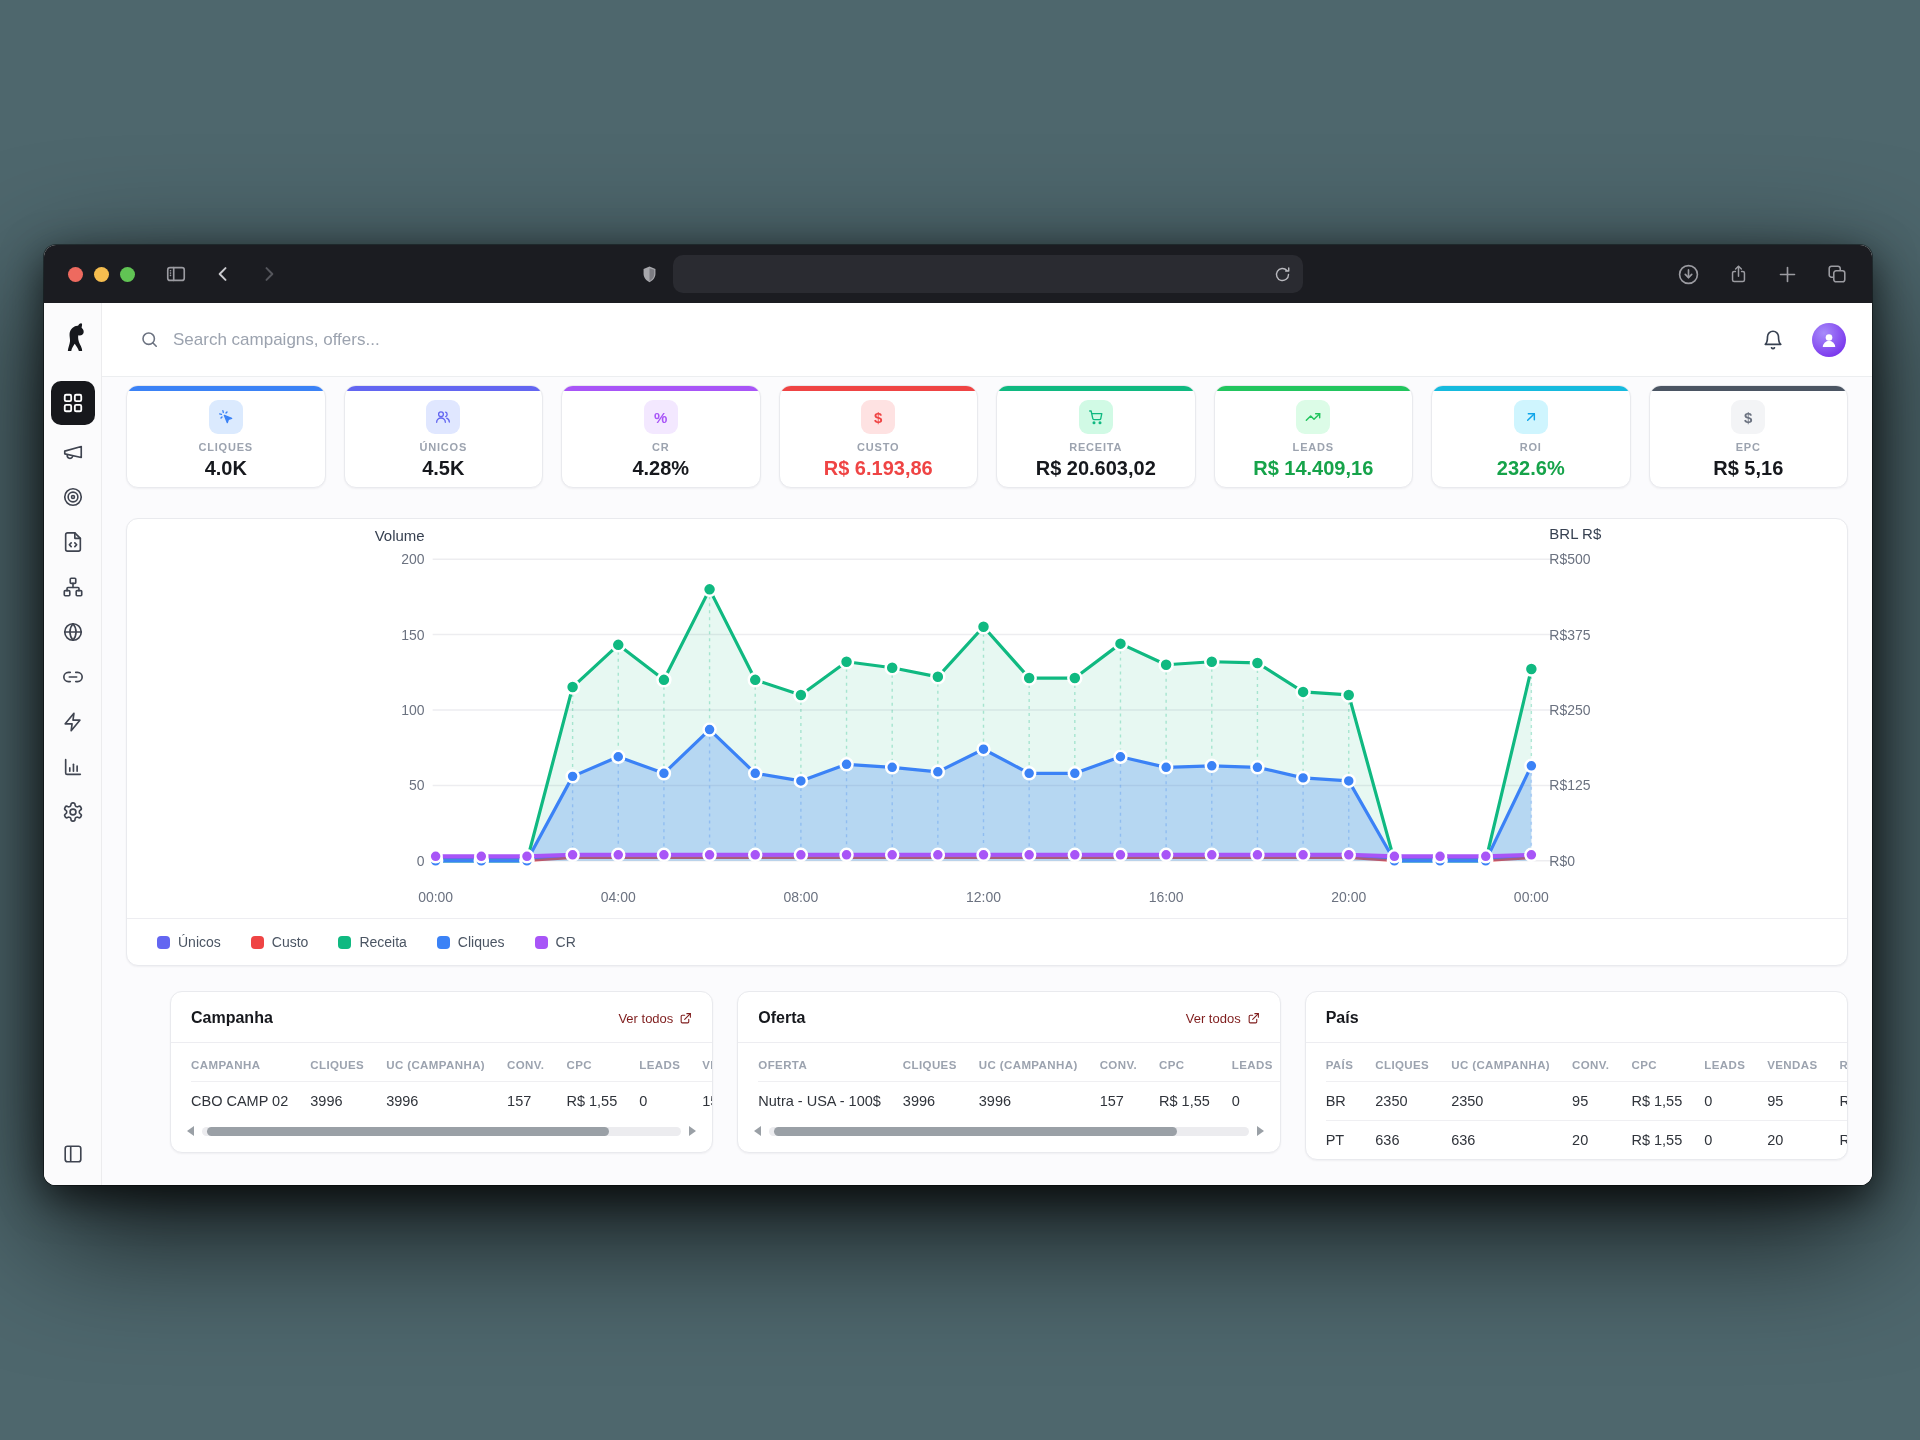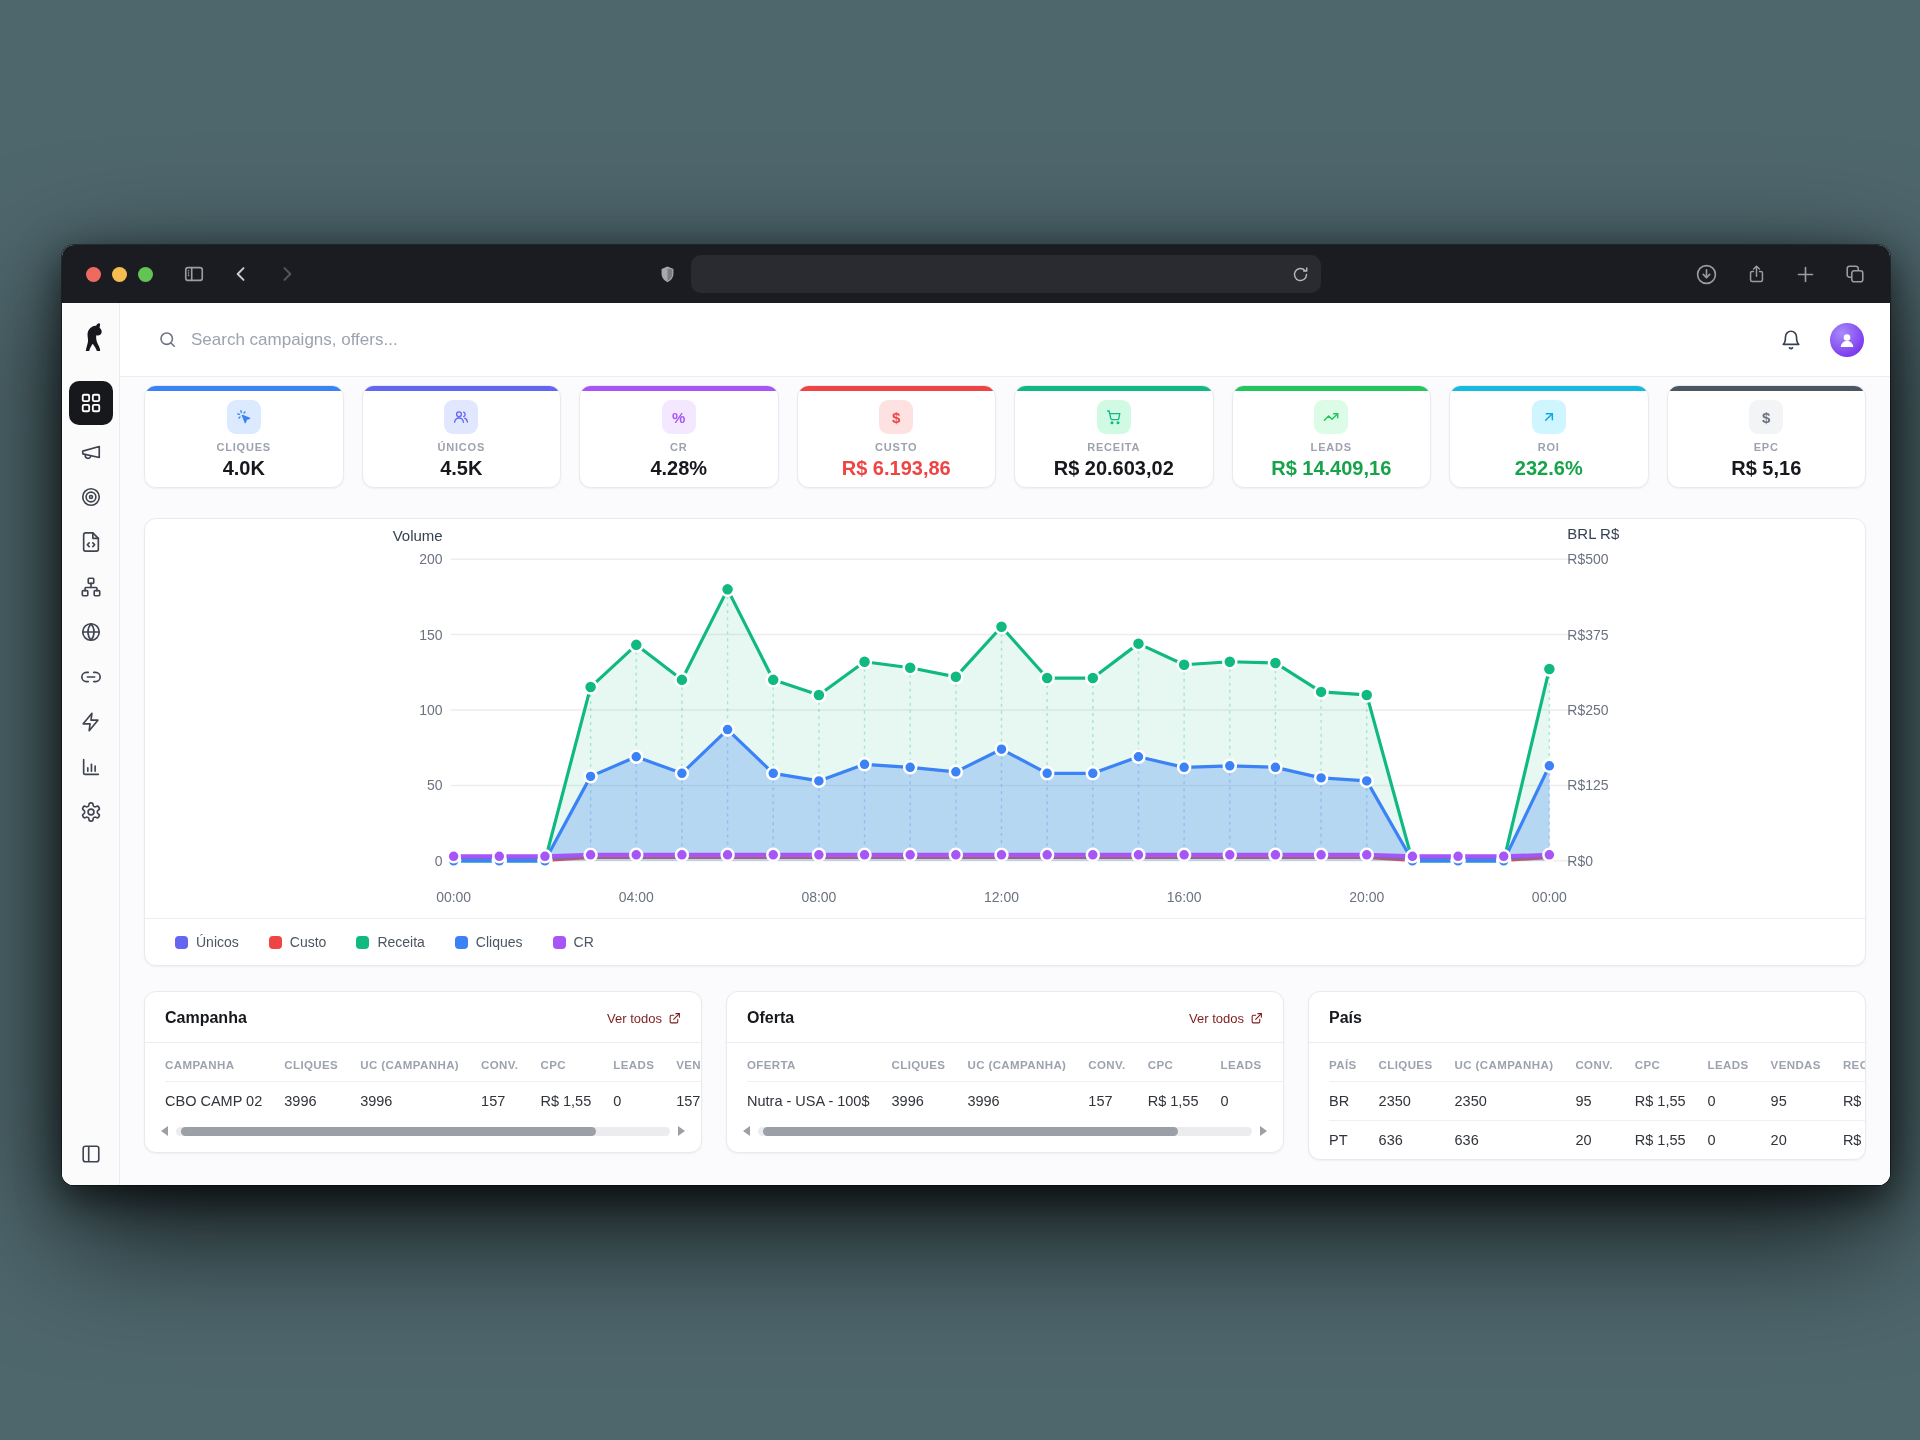--- a/index.html
+++ b/index.html
@@ -1,20 +1,20 @@
 <!DOCTYPE html>
 <html><head>
 <meta charset="utf-8">
 <style>
   * { margin:0; padding:0; box-sizing:border-box; }
   html,body { width:1920px; height:1440px; overflow:hidden; }
   body { background:#4e676d; font-family:"Liberation Sans","DejaVu Sans",sans-serif; position:relative; }
 
   
-  .window { position:absolute; left:62px; top:245px; width:1828px; height:940px;
+  .window { position:absolute; left:44px; top:245px; width:1828px; height:940px;
     border-radius:12px; overflow:hidden; background:#fff; display:flex; flex-direction:column;
     box-shadow:0 12px 40px rgba(0,0,0,.65), 0 45px 130px rgba(0,0,0,.8), 0 0 0 1px rgba(0,0,0,.4); }
   .titlebar { height:58px; background:#1b1c21; display:flex; align-items:center; padding:0 24px; flex:none; gap:0; }
   .lights { display:flex; gap:11px; margin-right:30px; }
   .light { width:15px; height:15px; border-radius:50%; }
   .light.red{background:#ee6a5f}.light.yellow{background:#f5bd4f}.light.green{background:#61c454}
   .tb-ic { color:#9b9ba1; display:flex; align-items:center; justify-content:center; }
   .tb-ic svg{display:block}
   .tb-ic.dim{color:#55565c}
   .tb-gap{margin-left:26px}
@@ -54,21 +54,21 @@
   .kpi .val { font-size:20px; font-weight:bold; color:var(--valc); margin-top:4px; }
 
   
   .chart-card { margin-top:30px; background:#fff; border:1px solid #e9eaee; border-radius:12px;
     box-shadow:0 1px 2px rgba(16,24,40,.05); overflow:hidden; }
   .legend { display:flex; align-items:center; gap:30px; height:47px; padding:0 30px; border-top:1px solid #ededf1; }
   .leg-it { display:flex; align-items:center; gap:8px; font-size:14px; color:#4b5563; cursor:pointer; }
   .leg-sw { width:13px; height:13px; border-radius:4px; }
 
   
-  .tables-row { display:flex; gap:24px; margin-top:25px; align-items:flex-start; }
+  .tables-row { display:flex; gap:24px; margin-top:25px; align-items:flex-start;margin-left:44px; }
   .tcard { flex:1; background:#fff; border:1px solid #e9eaee; border-radius:12px;
     box-shadow:0 1px 2px rgba(16,24,40,.05); overflow:hidden; }
   .tcard .thead { display:flex; align-items:center; justify-content:space-between; padding:17px 20px 15px; border-bottom:1px solid #ededf1; }
   .tcard h3 { font-size:16px; color:#16181d; }
   .vt-link { display:flex; align-items:center; gap:6px; font-size:13px; color:#7f1d1d; cursor:pointer; }
   .tcard table { border-collapse:collapse; margin:4px 0 0 20px; white-space:nowrap; }
   .tcard th { font-size:11.5px; color:#9ca3af; text-align:left; font-weight:bold; letter-spacing:.4px; padding:12px 22px 10px 0; }
   .tcard td { font-size:14.5px; color:#30343b; text-align:left; padding:11px 22px 11px 0; border-top:1px solid #efeff2; }
   .scrollrow { display:flex; align-items:center; gap:8px; margin:6px 16px 16px; }
   .arr { width:0; height:0; border-top:5px solid transparent; border-bottom:5px solid transparent; cursor:pointer; }

